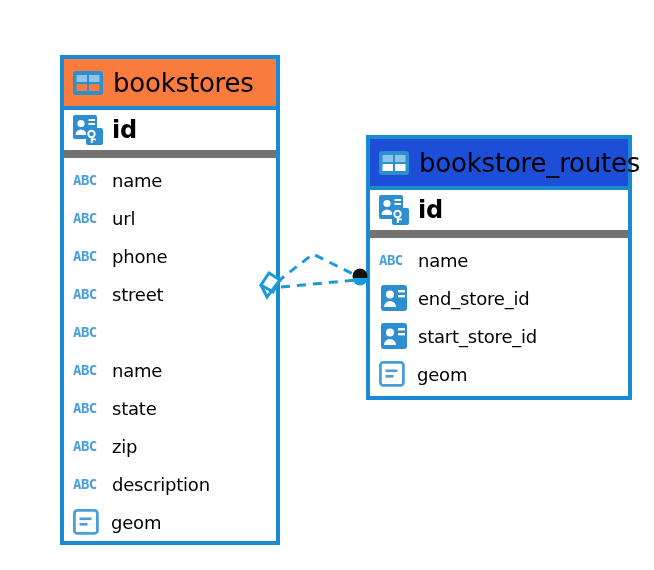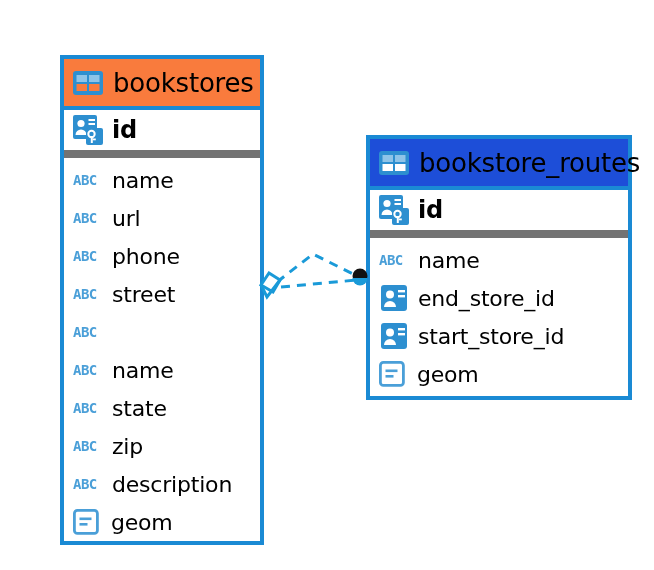--- a/index.html
+++ b/index.html
@@ -25,21 +25,21 @@
   
   .entity {
     position: absolute;
     box-sizing: border-box;
     border: 4px solid #1a8ad4;
     background: #ffffff;
   }
   #entity-bookstores {
     left: 60px;
     top: 55px;
-    width: 204px;
+    width: 220px;
     height: 490px;
   }
   #entity-bookstore-routes {
     left: 366px;
     top: 135px;
     width: 266px;
     height: 265px;
   }
 
   .entity-header {
@@ -76,21 +76,21 @@
   }
   .field-row {
     height: 38px;
     display: flex;
     align-items: center;
     padding-left: 9px;
     background: #ffffff;
   }
 
   .field-label {
-    font-size: 22px;
+    font-size: 18px;
     color: #000000;
     margin-left: 9px;
     white-space: nowrap;
     letter-spacing: -0.2px;
   }
   .field-label.bold { font-weight: bold; font-size: 24px; }
 
   
   .icon {
     flex: 0 0 auto;

